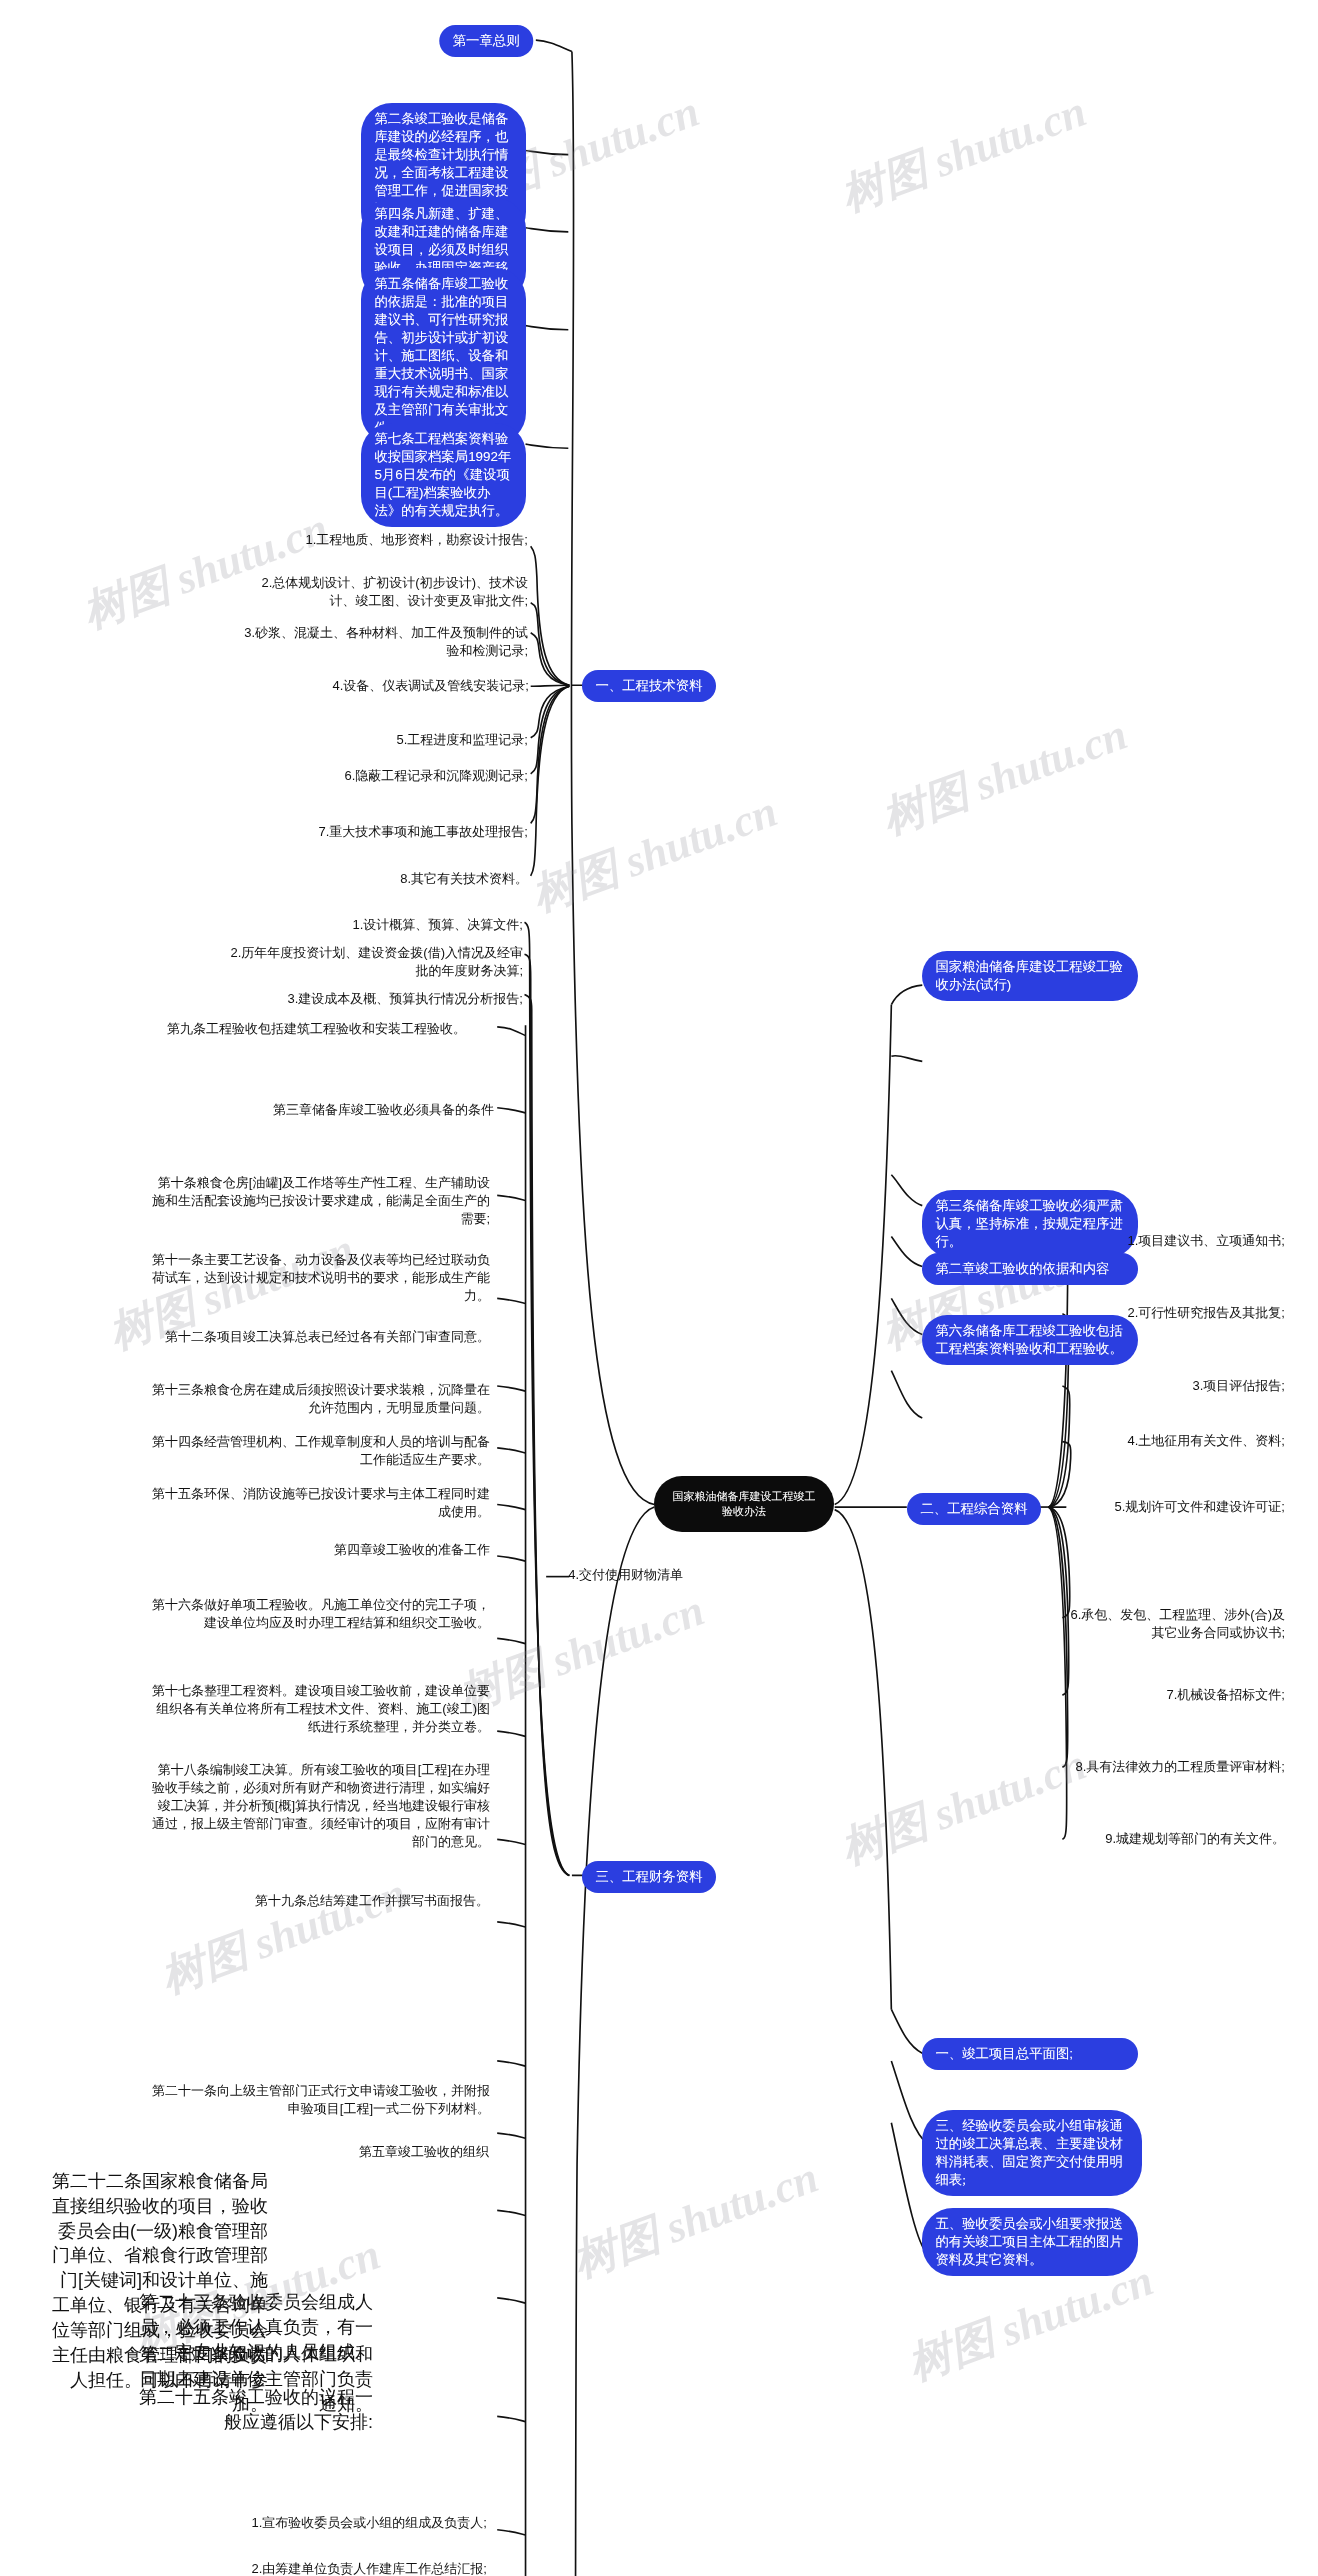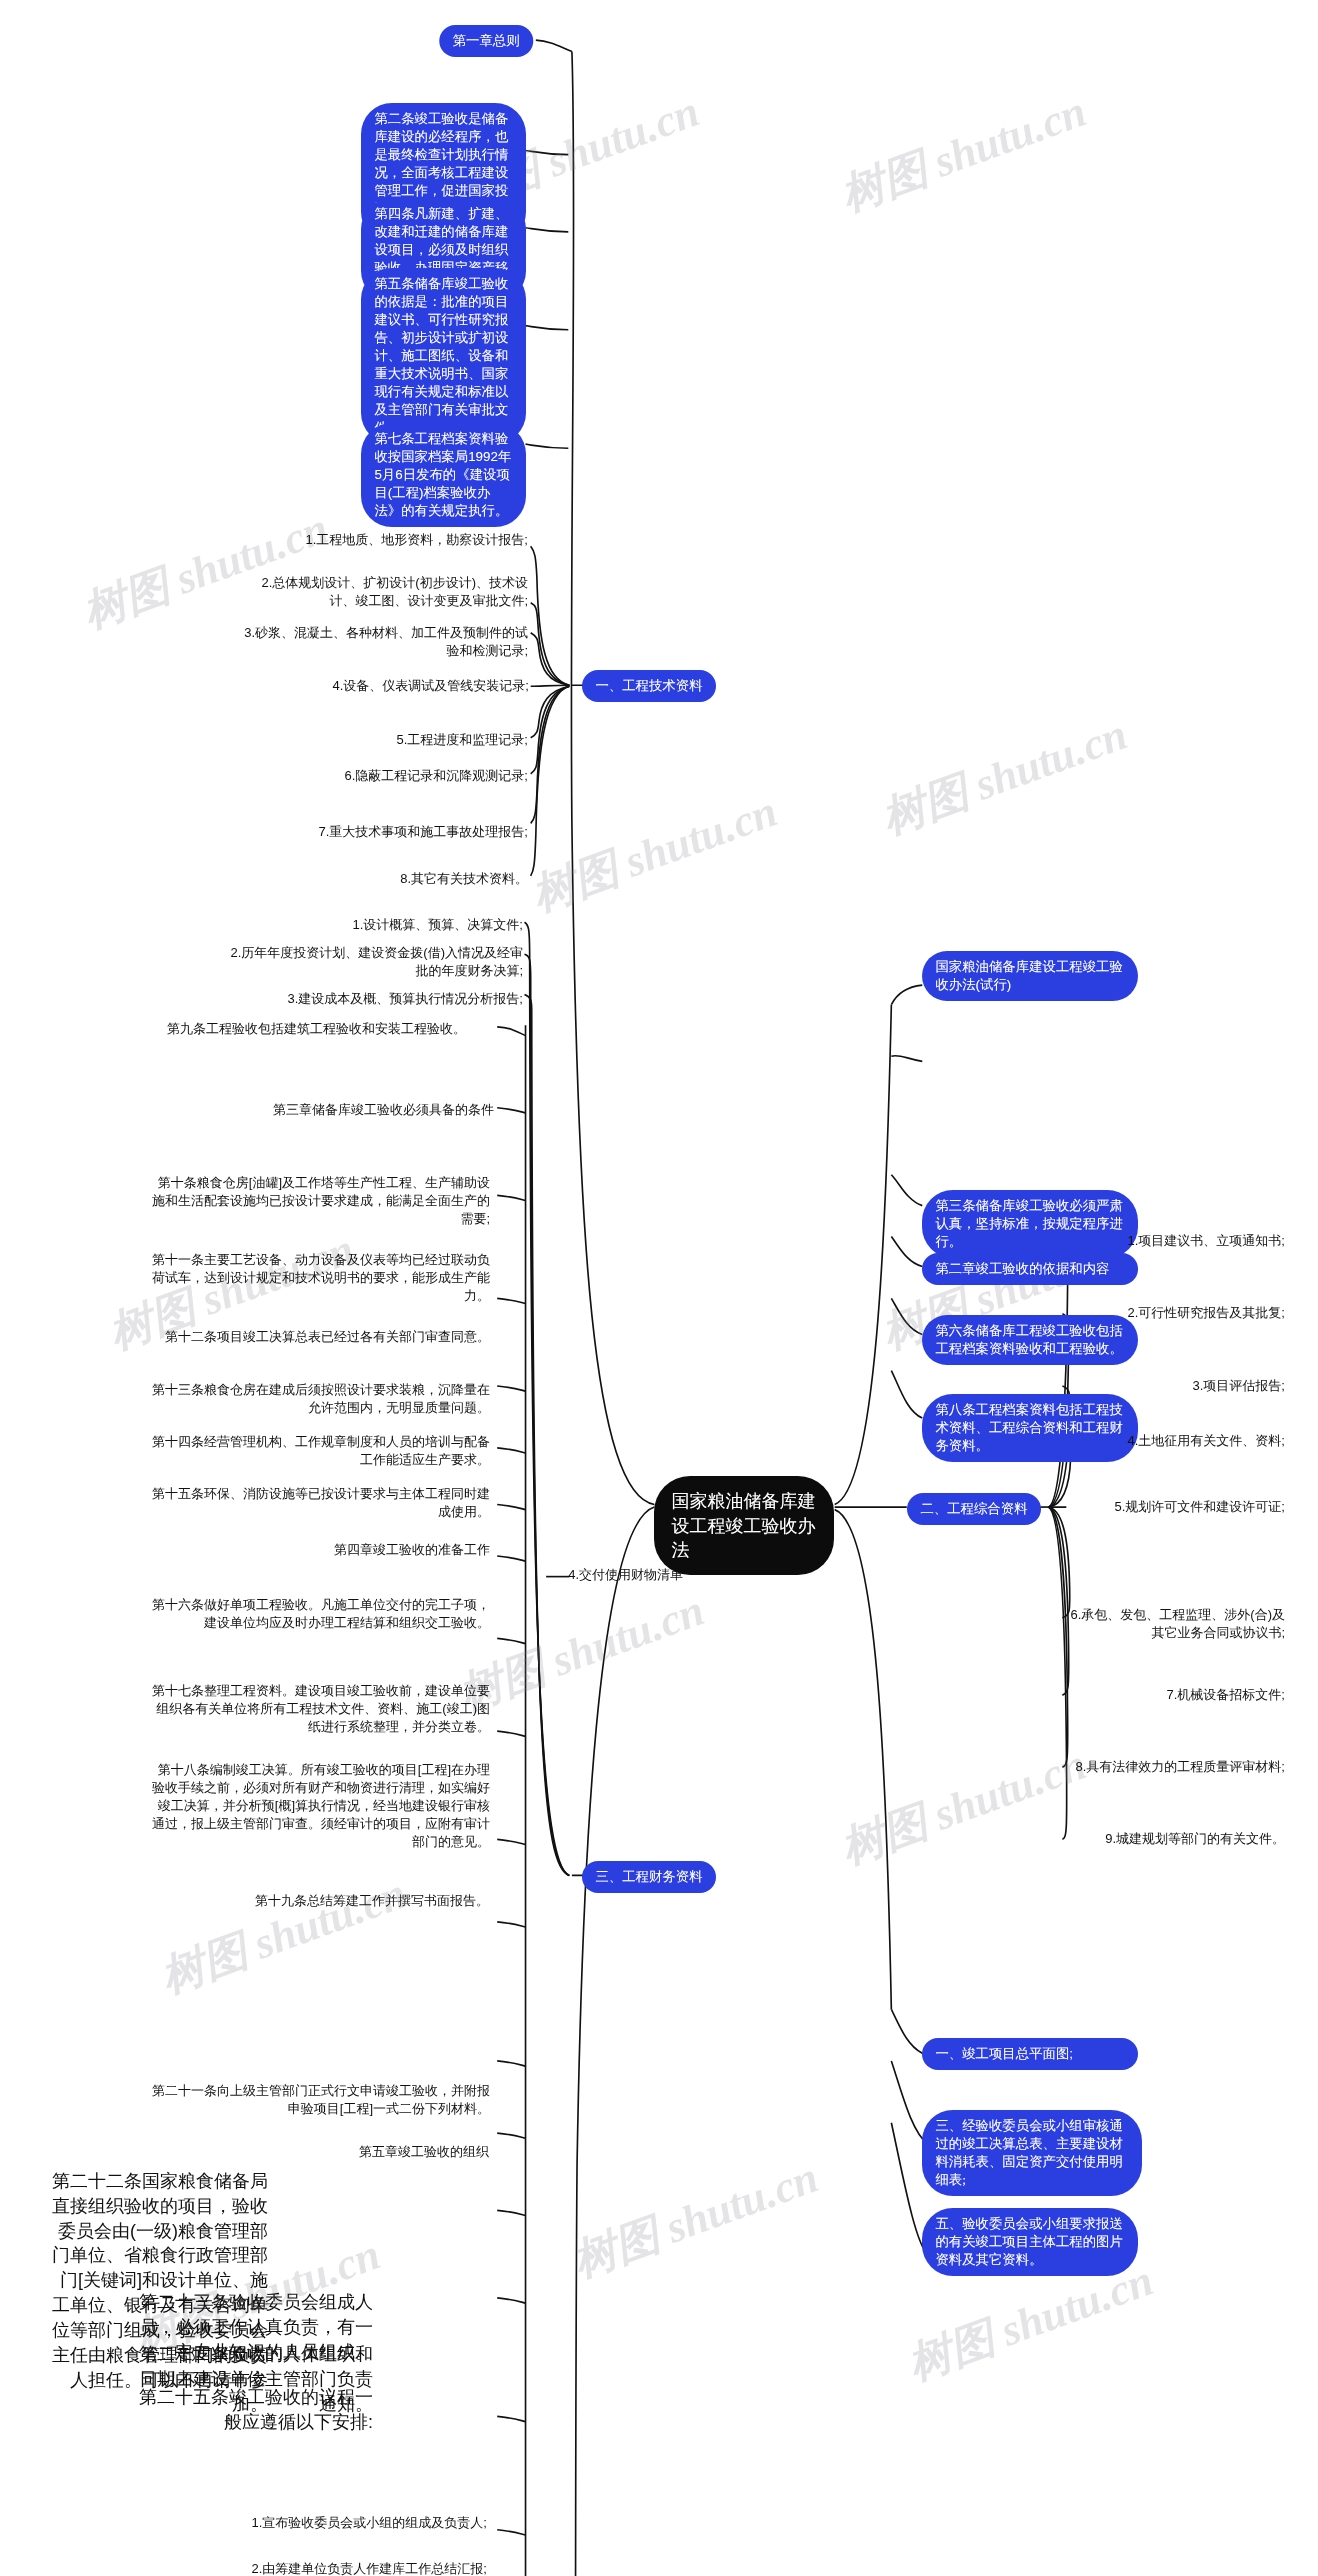--- a/index.html
+++ b/index.html
@@ -6,21 +6,21 @@
   body{font-family:"Liberation Sans","DejaVu Sans",sans-serif;}
   #canvas{position:relative;width:1319px;height:3061px;background:#fff;overflow:hidden;}
   svg.links{position:absolute;left:0;top:0;width:1319px;height:3061px;pointer-events:none;}
   .node{position:absolute;box-sizing:border-box;}
   .pill{
     background:#2B3EE0;color:#fff;border-radius:31px;
     padding:7.2px 13.4px;font-size:13.4px;line-height:1.34;
     text-shadow:0 0 0.5px rgba(255,255,255,.35);
     font-weight:400;
   }
-  .pill.center{background:#0c0c0c;border-radius:36px;font-size:18px;padding:13.4px 17.5px;}
+  .pill.center{background:#0c0c0c;text-align:center;border-radius:36px;font-size:11px;padding:13.4px 17.5px;}
   .pill.one-line{white-space:nowrap;}
   .plain{color:#111;font-size:13px;line-height:1.38;}
   .plain.small{font-size:18px;}
   .wm{position:absolute;color:rgba(130,130,140,.22);font-size:44px;font-style:italic;
       font-family:"Liberation Serif","DejaVu Serif",serif;transform:rotate(-20deg);
       white-space:nowrap;pointer-events:none;user-select:none;font-weight:700;}
   .ta-r{text-align:right;}
   .ta-l{text-align:right;}
 </style>
 </head>
@@ -268,23 +268,20 @@
   </div>
   <div class="node" style="left:922px;top:1190px;width:216px;">
     <div class="pill">第三条储备库竣工验收必须严肃认真，坚持标准，按规定程序进行。</div>
   </div>
   <div class="node" style="left:922px;top:1253px;width:216px;">
     <div class="pill">第二章竣工验收的依据和内容</div>
   </div>
   <div class="node" style="left:922px;top:1315px;width:216px;">
     <div class="pill">第六条储备库工程竣工验收包括工程档案资料验收和工程验收。</div>
   </div>
-  <div class="node" style="left:922px;top:1394px;width:216px;">
-    <div class="pill">第八条工程档案资料包括工程技术资料、工程综合资料和工程财务资料。</div>
-  </div>
 
   <div class="node" style="left:907px;top:1493px;text-align:right;">
     <div class="pill one-line">二、工程综合资料</div>
   </div>
   <div class="node plain ta-l" style="left:1069px;top:1232px;width:216px;">
     <span>1.项目建议书、立项通知书;</span>
   </div>
   <div class="node plain ta-l" style="left:1069px;top:1304px;width:216px;">
     <span>2.可行性研究报告及其批复;</span>
   </div>

